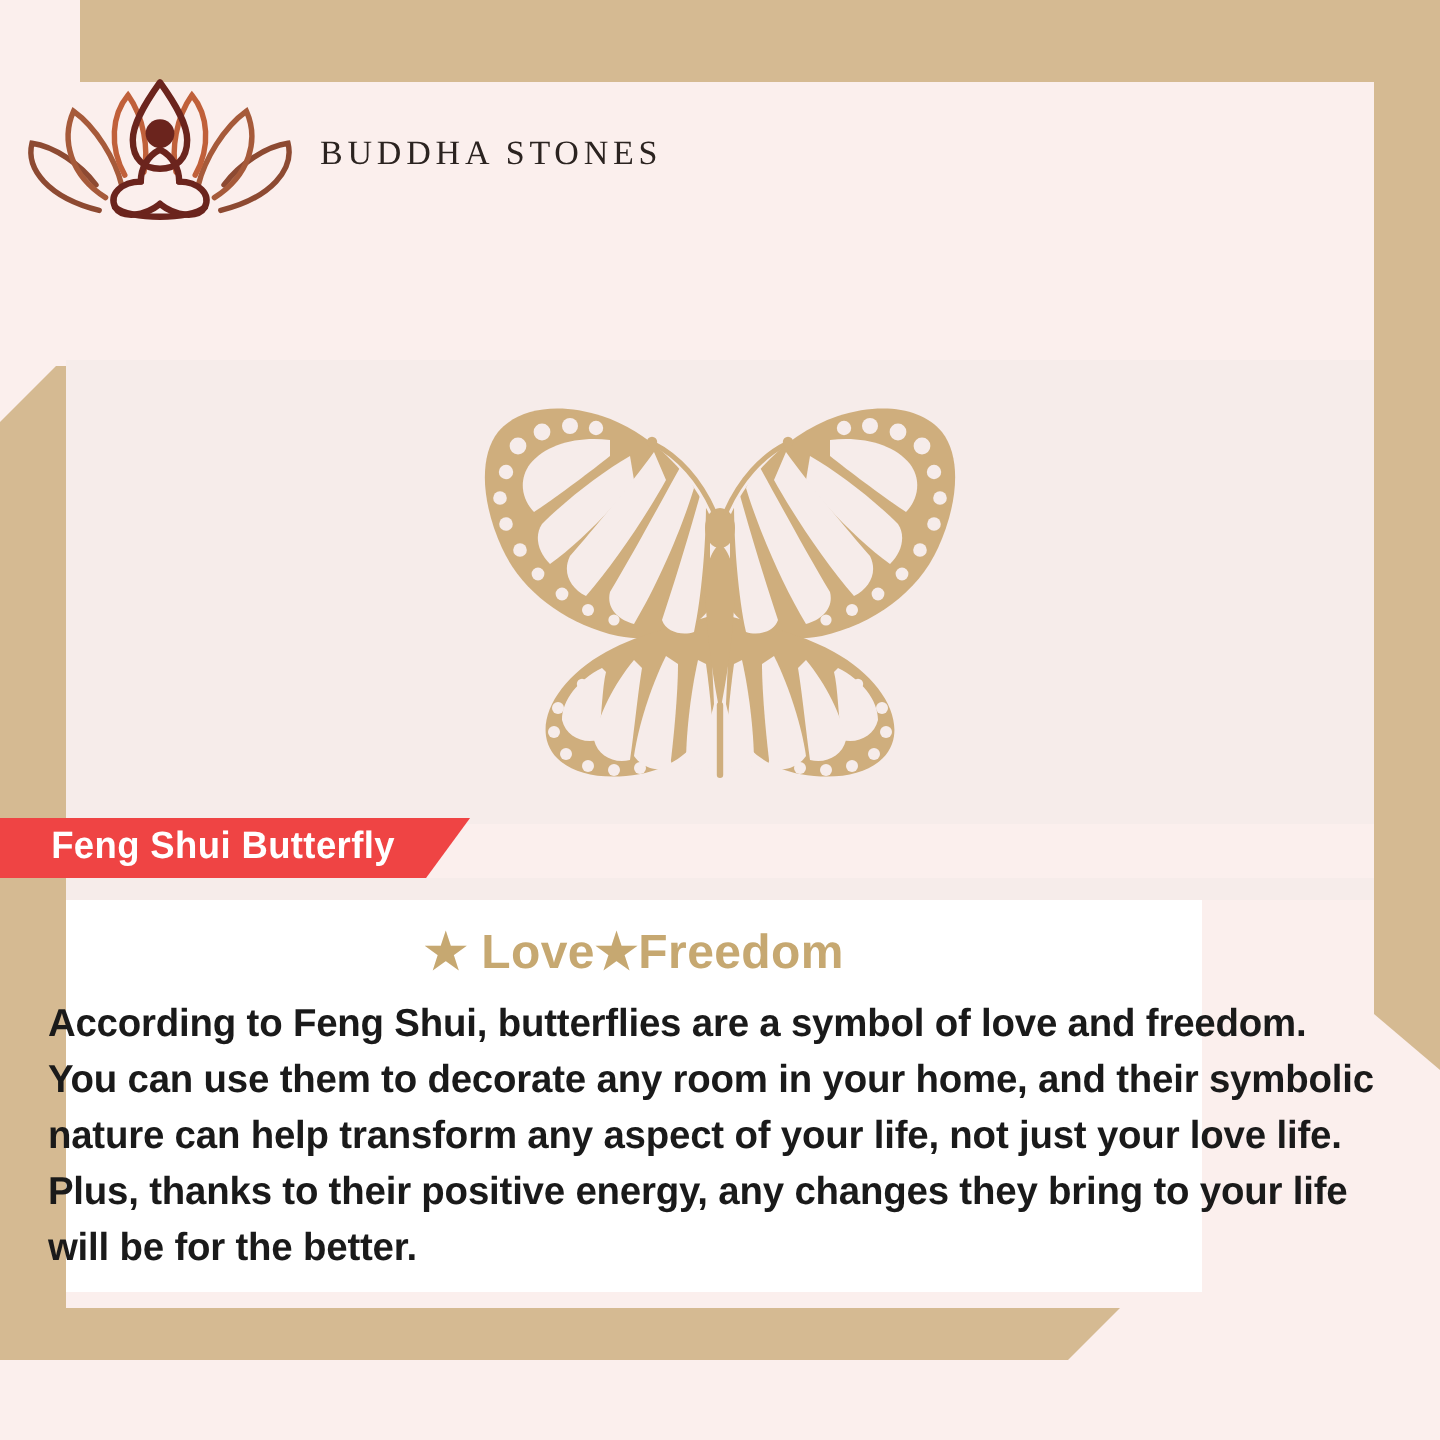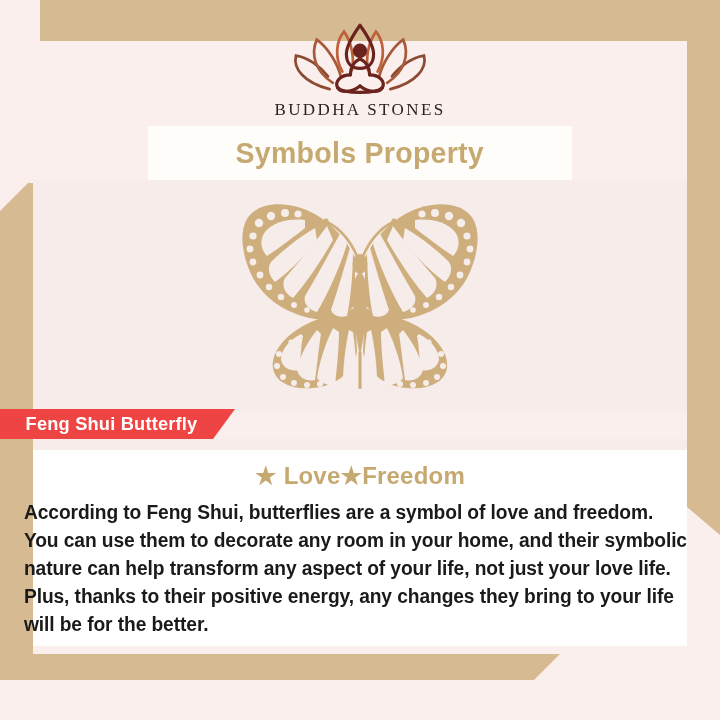--- a/index.html
+++ b/index.html
@@ -47,21 +47,21 @@
     background: #d5ba92;
     clip-path: polygon(0 0, 100% 0, calc(100% - 26px) 100%, 0 100%);
   }
 
   
   .header {
     position: absolute;
     top: 0; left: 0;
     width: 720px; height: 126px;
     display: flex;
-    flex-direction: column;
+    flex-direction: row;
     align-items: center;
     justify-content: flex-start;
     padding-top: 22px;
   }
   .logo-mark { width: 160px; height: 72px; display: block; }
   .logo-wordmark {
     margin-top: 6px;
     font-family: "Liberation Serif", serif;
     font-size: 17px;
     letter-spacing: 2.4px;
@@ -127,21 +127,21 @@
     position: absolute;
     left: 33px; top: 439px;
     width: 654px; height: 11px;
     background: #f6ecea;
   }
 
   
   .panel {
     position: absolute;
     left: 33px; top: 450px;
-    width: 654px; height: 196px;
+    width: 568px; height: 196px;
     background: #ffffff;
   }
   .panel-heading {
     text-align: center;
     padding-top: 12px;
     font-family: "Liberation Sans Narrow", "Liberation Sans", sans-serif;
     font-weight: bold;
     font-size: 24px;
     color: #c6a871;
     letter-spacing: 0.2px;
@@ -202,23 +202,20 @@
           <path d="M88 66 C76 66 68 74 72 82 C76 89 90 88 100 80"></path>
           <path d="M112 66 C124 66 132 74 128 82 C124 89 110 88 100 80"></path>
 
           <path d="M72 82 C80 90 120 90 128 82"></path>
         </g>
       </svg>
     </span>
     <div class="logo-wordmark">BUDDHA STONES</div>
   </div>
 
-  <div class="title-band">
-    <div class="title-text">Symbols Property</div>
-  </div>
 
   <div class="stage">
     <div class="butterfly-wrap">
       <svg viewBox="0 0 310 200" xmlns="http://www.w3.org/2000/svg">
         <g fill="#cfae7d">
 
           <path d="M150 62
                    C140 40 120 20 96 12
                    C74 5 54 8 44 20
                    C34 33 36 56 46 78

